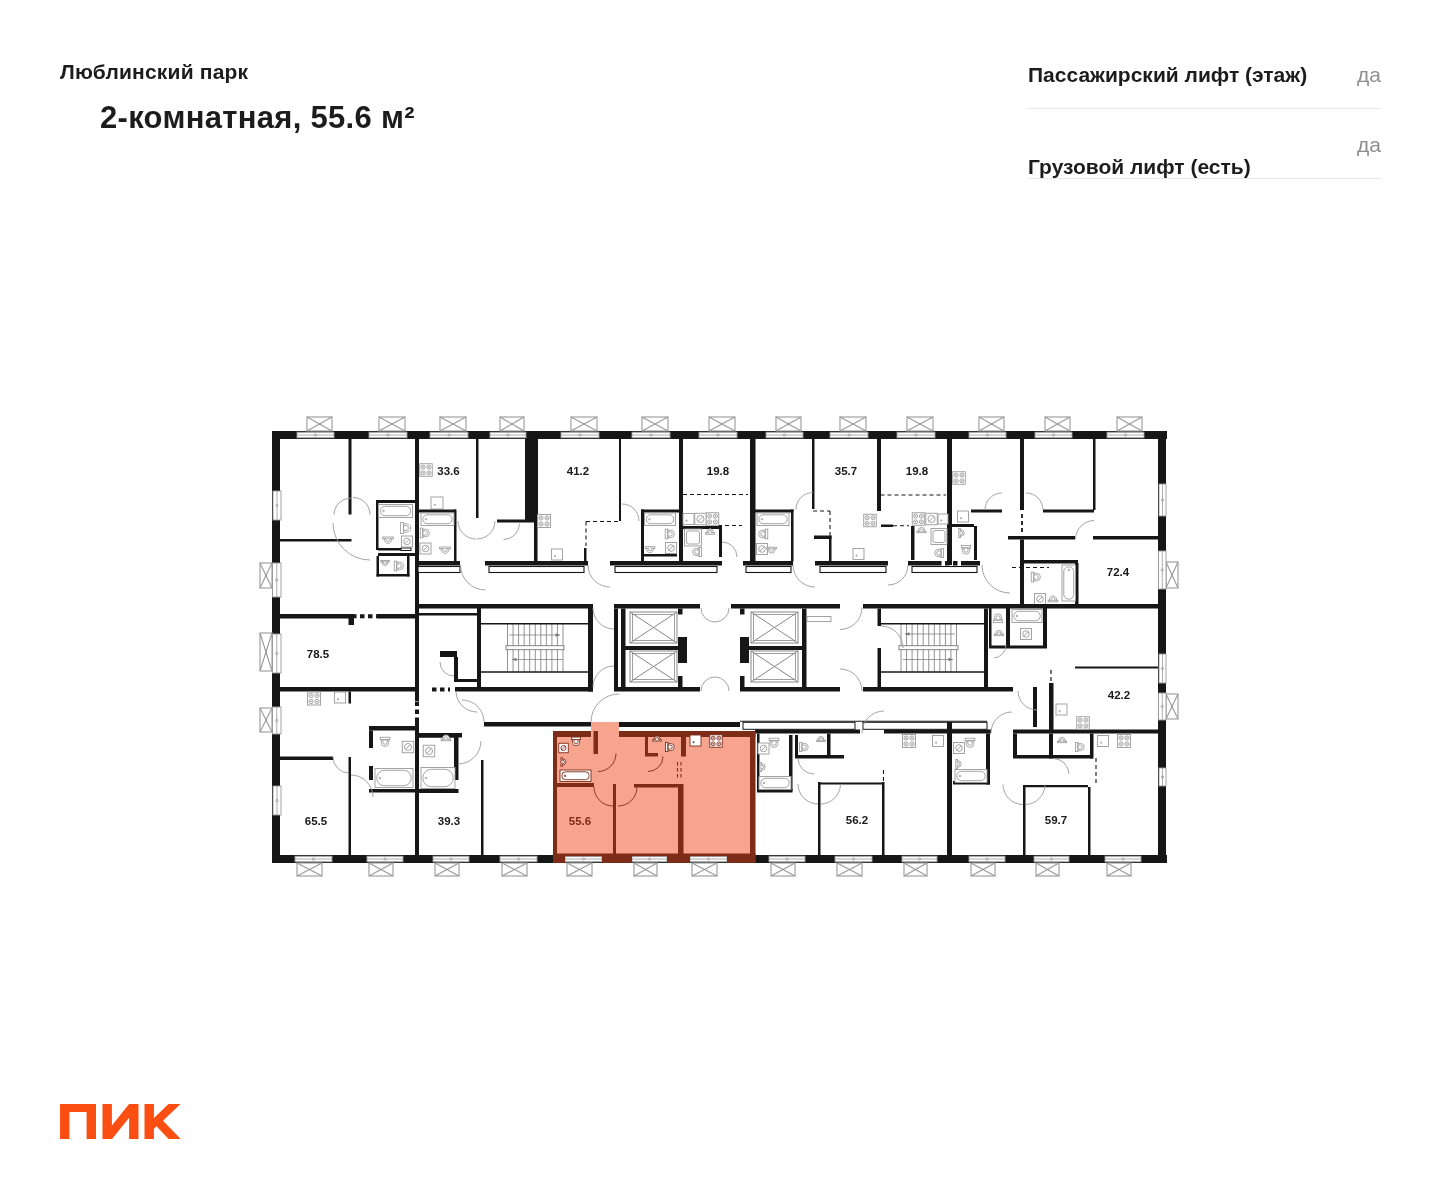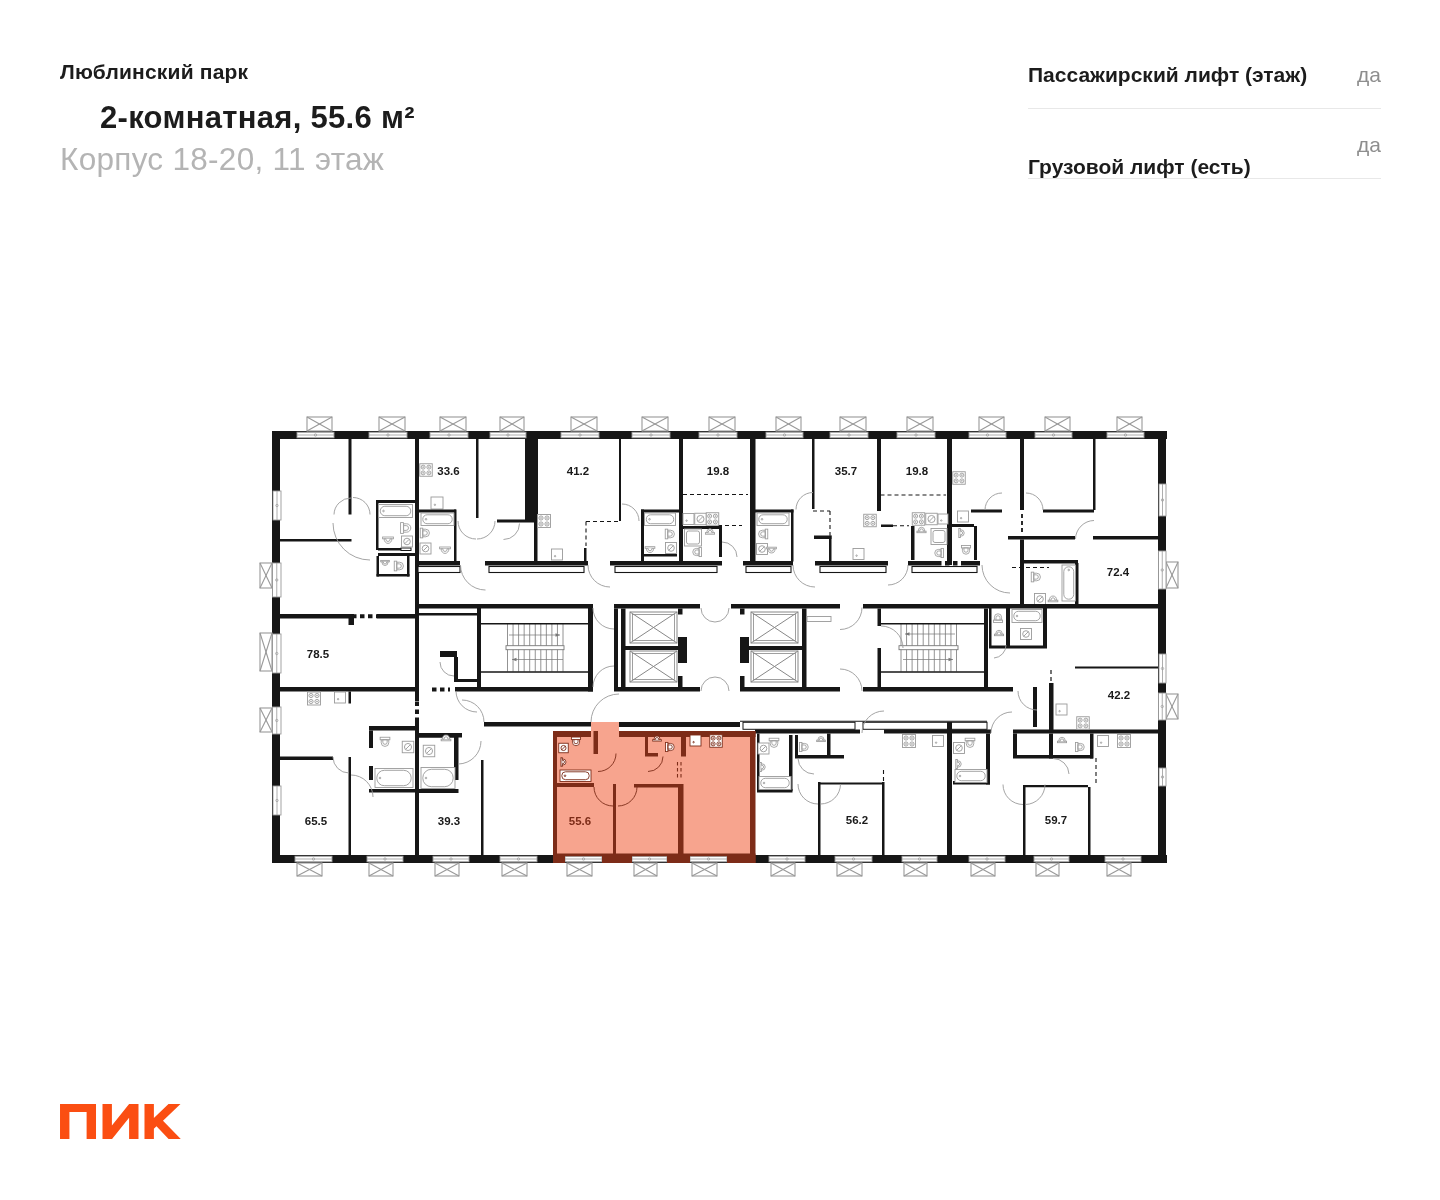--- a/index.html
+++ b/index.html
@@ -8,21 +8,20 @@
 .page { position:relative; width:1440px; height:1200px; overflow:hidden;text-align:center; }
 </style>
 </head>
 <body>
 <div class="page">
 
   <div style="position:absolute;left:60px;top:60px;font-size:21px;font-weight:600;color:#1c1c1c;letter-spacing:0.2px;">Люблинский парк</div>
 
   <div style="position:absolute;left:60px;top:100px;font-size:31px;font-weight:700;color:#1c1c1c;letter-spacing:0.3px;margin-left:40px;">2-комнатная, 55.6 м²</div>
 
-  <div style="position:absolute;left:60px;top:141px;font-size:31.5px;font-weight:400;color:#b4b4b4;letter-spacing:0.3px;">Корпус 18-20, 11 этаж</div>
 
   <div style="position:absolute;left:1028px;top:63px;white-space:nowrap;font-size:21px;font-weight:700;color:#1c1c1c;">Пассажирский лифт (этаж)</div>
   <div style="position:absolute;left:1357px;top:63px;white-space:nowrap;font-size:21px;color:#8e8e8e;">да</div>
 
   <div style="position:absolute;left:1028px;top:108px;width:353px;height:1px;background:#e8e8e8;"></div>
 
   <div style="position:absolute;left:1028px;top:133px;white-space:nowrap;font-size:21px;font-weight:700;color:#1c1c1c;margin-top:22px;">Грузовой лифт (есть)</div>
   <div style="position:absolute;left:1357px;top:133px;white-space:nowrap;font-size:21px;color:#8e8e8e;">да</div>
 
   <div style="position:absolute;left:1028px;top:178px;width:353px;height:1px;background:#e8e8e8;"></div>

